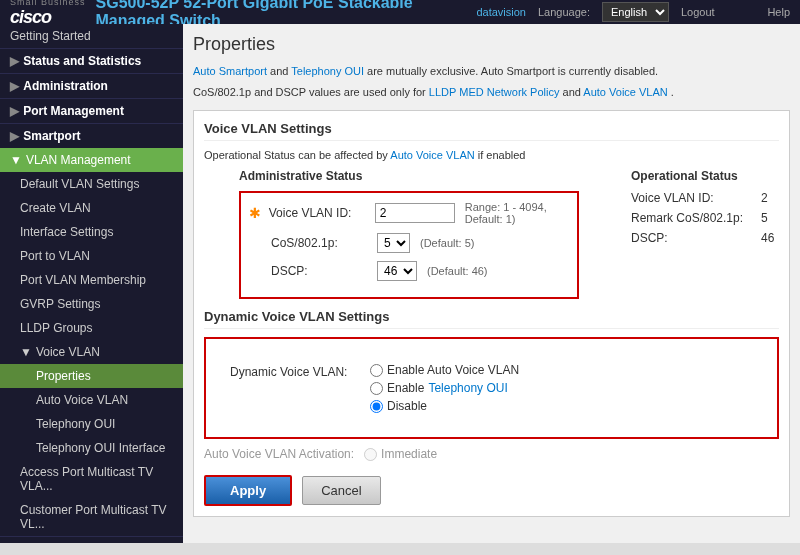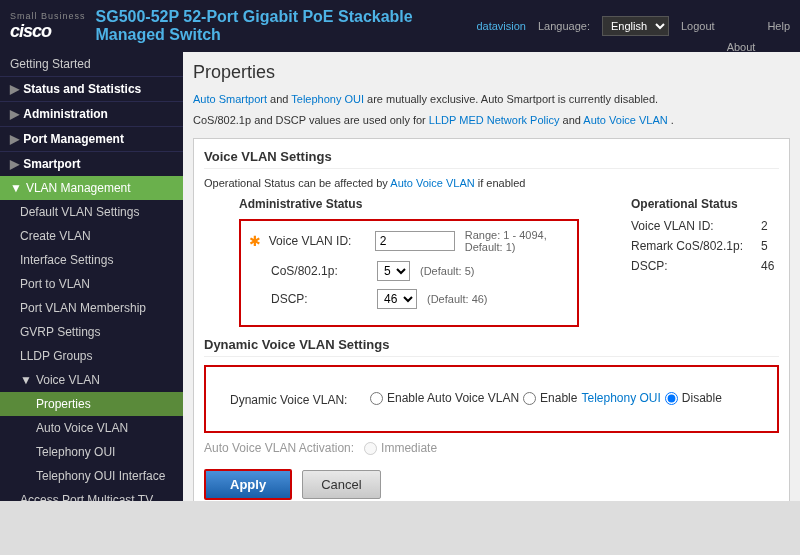--- a/index.html
+++ b/index.html
@@ -1,28 +1,28 @@
 <!DOCTYPE html>
 <html><head>
   <meta charset="utf-8">
   <style>
     * { margin: 0; padding: 0; box-sizing: border-box; }
     body { font-family: Arial, sans-serif; font-size: 12px; background: #ddd; width: 800px; height: 555px; overflow: hidden; }
 
     
-    #header { background: #1a1a2e; height: 52px; display: flex; align-items: center; padding: 0 10px; justify-content: center; }
+    #header { background: #1a1a2e; height: 24px; display: flex; align-items: center; padding: 0 10px; justify-content: center; }
     #header-logo { display: flex; align-items: center; gap: 8px; }
     .cisco-logo { color: #fff; font-size: 18px; font-weight: bold; font-style: italic; letter-spacing: -1px; }
     #header-title { color: #4db3e6; font-size: 16px; font-weight: bold; margin-left: 10px; flex: 1; }
     #header-right { display: flex; align-items: center; gap: 12px; color: #aaa; font-size: 11px; }
     #header-right a { color: #aaa; text-decoration: none; }
     #lang-select { background: #333; color: #fff; border: 1px solid #555; padding: 2px 4px; font-size: 11px; }
 
     
-    #layout { display: flex; height: 449px; }
+    #layout { display: flex; height: 519px; }
 
     
     #sidebar { width: 183px; background: #1a1a2e; overflow-y: auto; flex-shrink: 0; }
     .sidebar-item { color: #ccc; padding: 5px 10px; cursor: pointer; font-size: 12px; display: flex; align-items: center; gap: 4px; }
     .sidebar-item.section-header { color: #fff; font-weight: bold; background: #1a1a2e; border-top: 1px solid #2a2a4e; }
     .sidebar-sub { padding-left: 20px; }
     .sidebar-sub-active { background: #4a7a3a; color: #fff; }
     .sidebar-item.highlighted { color: #fff; background: #6ab04c; }
 
     
@@ -62,21 +62,21 @@
     .op-table { font-size: 12px; color: #333; }
     .op-table .row { display: flex; gap: 10px; margin-bottom: 6px; }
     .op-table .olabel { min-width: 120px; }
     .op-table .oval { }
 
     
     .dynamic-section { margin-top: 10px; }
     .dynamic-border-box { border: 2px solid #cc0000; padding: 24px; }
     .dynamic-row { display: flex; align-items: flex-start; gap: 10px; }
     .dynamic-label { min-width: 130px; color: #333; font-size: 12px; padding-top: 2px; }
-    .radio-group { display: flex; flex-direction: row; gap: 4px; }
+    .radio-group { display: flex; flex-direction: column; gap: 4px; }
     .radio-item { display: flex; align-items: center; gap: 4px; font-size: 12px; color: #333; }
     .radio-item input { margin: 0; }
     .radio-item a { color: #0077cc; text-decoration: none; }
 
     .activation-row { display: flex; align-items: center; gap: 10px; margin-top: 8px; font-size: 12px; color: #999; }
     .activation-label { min-width: 130px; }
     .activation-options { display: flex; flex-direction: column; gap: 4px; }
     .radio-disabled { display: flex; align-items: center; gap: 4px; }
 
     

